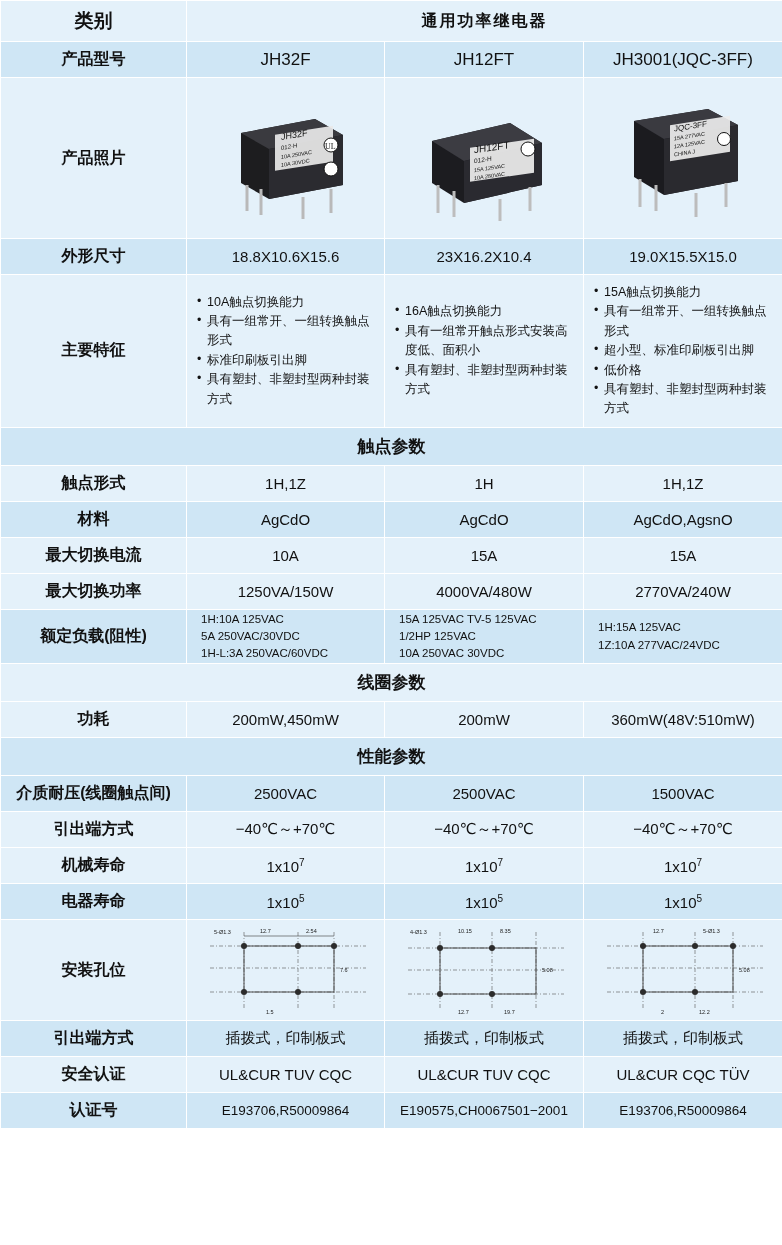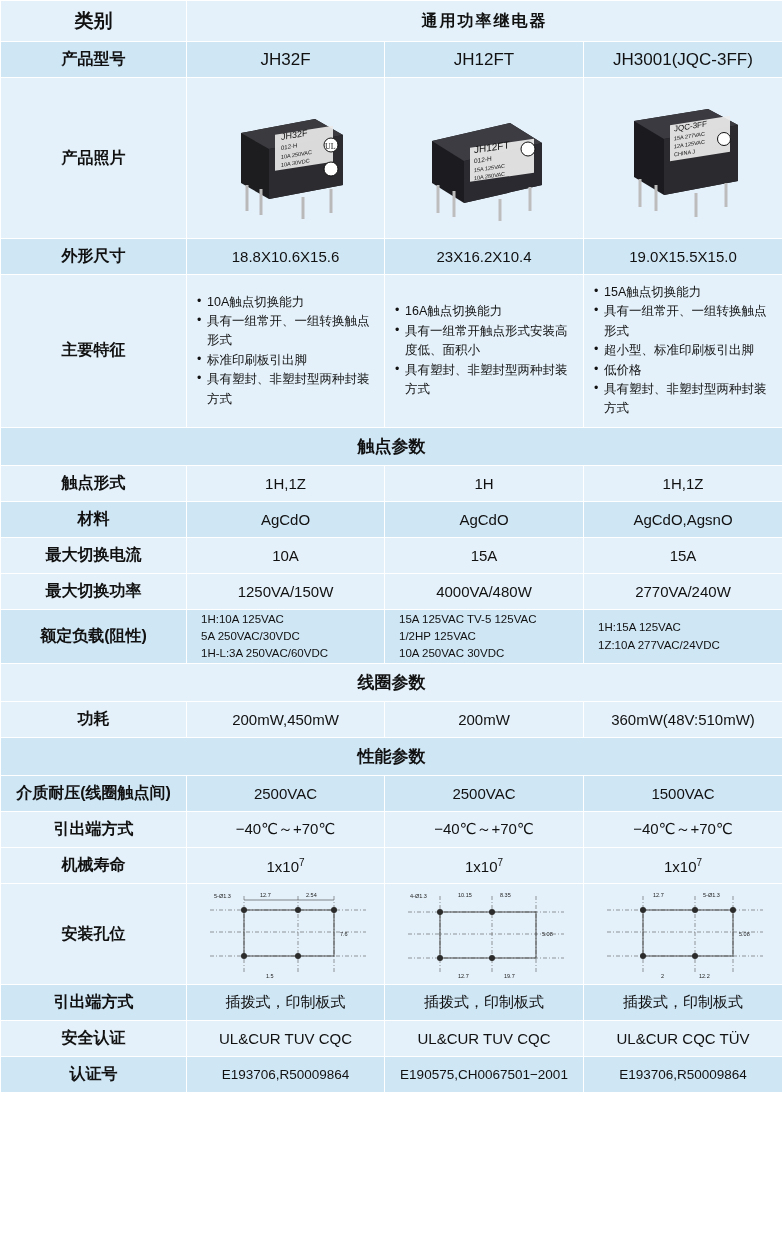--- a/index.html
+++ b/index.html
@@ -225,20 +225,26 @@
 </tr>
 
 
 <tr class="bandlt">
   <td class="lbl cellpad">机械寿命</td>
   <td class="cellpad"><span>1x10</span><sup>7</sup></td>
   <td class="cellpad"><span>1x10</span><sup>7</sup></td>
   <td class="cellpad"><span>1x10</span><sup>7</sup></td>
 </tr>
 
+<tr class="band">
+  <td class="lbl cellpad">电器寿命</td>
+  <td class="cellpad"><span>1x10</span><sup>5</sup></td>
+  <td class="cellpad"><span>1x10</span><sup>5</sup></td>
+  <td class="cellpad"><span>1x10</span><sup>5</sup></td>
+</tr>
 
 <tr class="bandlt">
   <td class="lbl">安装孔位</td>
   <td class="mount-cell">
     <div class="draw-wrap">
       <svg width="176" height="96" viewBox="0 0 176 96">
         <g stroke="#6b6b6b" stroke-width="0.7" fill="none" stroke-dasharray="4 2 1 2">
           <line x1="12" y1="46" x2="168" y2="46"></line>
                   <line x1="46" y1="10" x2="46" y2="88"></line>
           <line x1="100" y1="10" x2="100" y2="88"></line>

